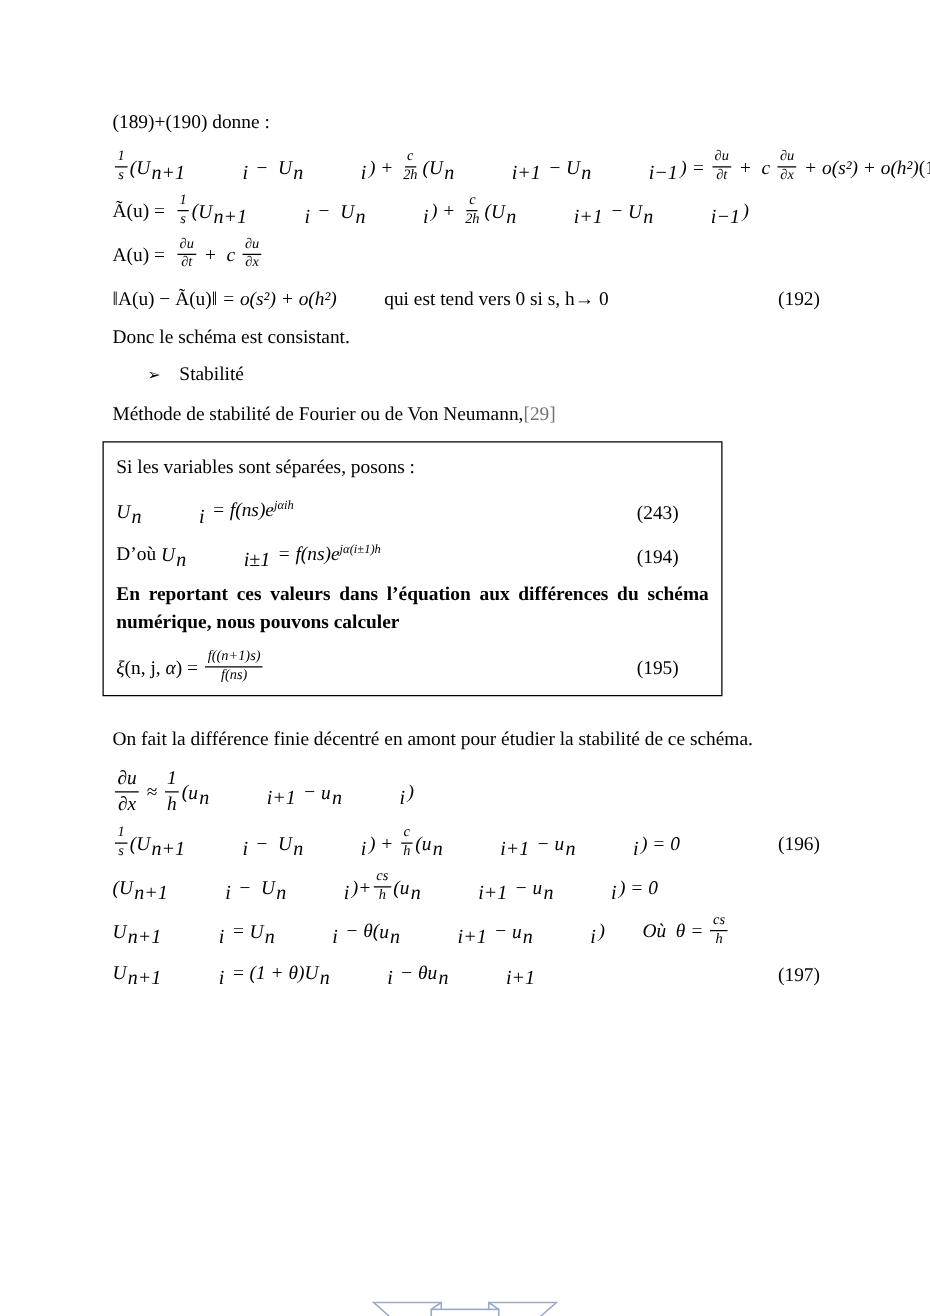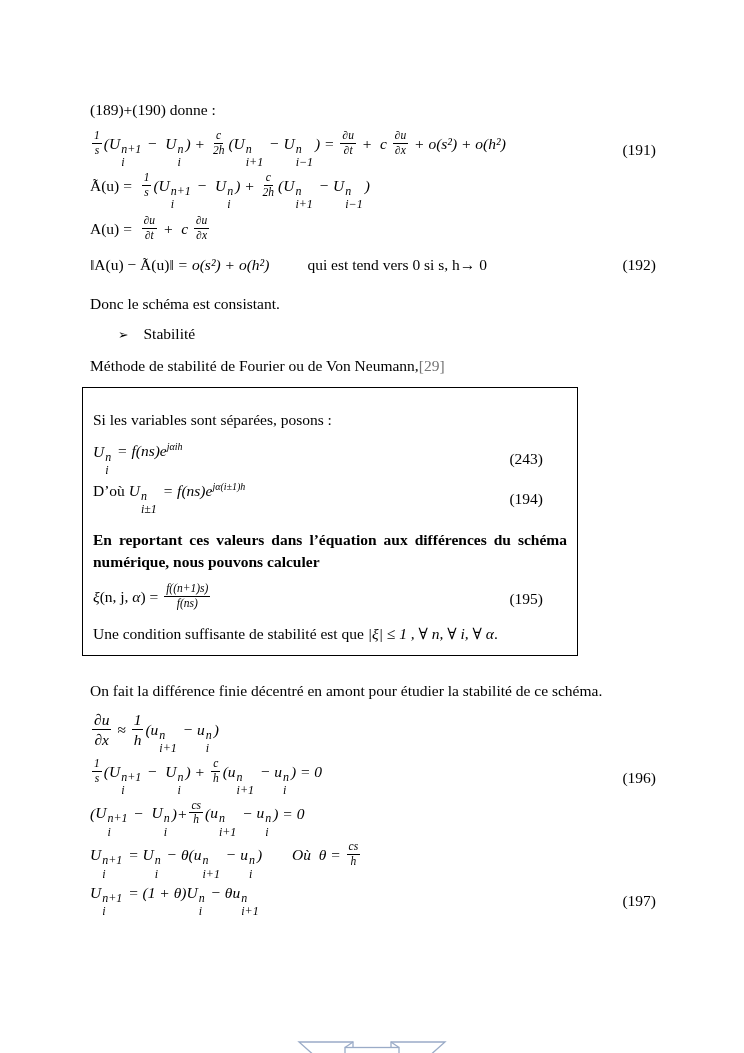--- a/index.html
+++ b/index.html
@@ -2,43 +2,43 @@
 <html><head>
 <meta charset="utf-8">
 <style>
   html,body{margin:0;padding:0;background:#ffffff;}
   body{
     width:744px;height:1053px;position:relative;overflow:hidden;
     font-family:"Liberation Serif","DejaVu Serif",serif;
     font-size:15.5px;color:#000;
   }
   .content{position:absolute;left:90px;top:87px;width:566px;}
-  .para{margin:12px 0 10px 0;line-height:1.42;}
+  .para{margin:0 0 10px 0;line-height:1.42;}
   .para.just{text-align:justify;font-weight:bold;}
   .bullet{display:flex;align-items:baseline;margin:4px 0 12px 28px;}
   .bmark{font-family:"DejaVu Sans",sans-serif;font-size:12.5px;margin-right:15px;}
   .u{}
   .b{font-weight:normal;}
   a.run{text-decoration:none;cursor:pointer;}
 
   .mrow{display:flex;align-items:center;margin:0 0 3px 0;min-height:32px;}
   .mrow.big{min-height:44px;}
   .mexpr{white-space:pre;}
   .mexpr .rm{font-style:normal;}
   .mexpr .mi{font-style:italic;}
   .frac{display:inline-flex;flex-direction:column;align-items:center;
         font-style:italic;font-size:11.5px;line-height:1.2;
         vertical-align:middle;margin:0 2px;transform:translateY(-2px);}
   .frac .fnum{border-bottom:1px solid #000;padding:0 2px;text-align:center;}
   .frac .fden{padding:0 2px;text-align:center;}
   .big .frac{font-size:15.5px;line-height:1.25;}
   .ssg .base{font-style:italic;}
-  .ssg .stk{display:inline-flex;flex-direction:column;align-items:flex-start;
-        font-size:12px;font-style:italic;line-height:1.12;
-        vertical-align:-4px;margin:0 2px 0 1px;}
+  .ssg .stk{display:inline-flex;flex-direction:row;align-items:flex-start;
+        font-size:16px;font-style:italic;line-height:1.12;
+        vertical-align:-4px;margin:0 2px 0 1px;gap:46px;}
   .msup{font-size:10px;font-style:italic;}
   .eqnum{margin-left:auto;font-style:normal;}
   .gap{display:inline-block;}
 
   .mathbox{border:1.5px solid #000;box-sizing:border-box;
         width:496px;margin:4px 0 24px -8px;padding:9px 10px 2px 10px;}
   .mathbox .mrow{padding-right:24px;}
   .mathbox .para{margin-bottom:10px;}
 
   .footer{position:absolute;left:297px;top:1038px;width:150px;height:44px;}
@@ -77,23 +77,20 @@
         </div>
         <div class="mrow">
           <span class="mexpr"><span class="rm">D’où </span><span class="ssg"><span class="base">U</span><span class="stk"><span class="ssup">n</span><span class="ssub">i±1</span></span></span><span class="mi"> = f(ns)e</span><sup class="msup">jα(i±1)h</sup></span>
           <span class="eqnum">(194)</span>
         </div>
         <div class="para just"><span class="run">En reportant ces valeurs dans l’équation aux différences du schéma numérique, nous pouvons calculer</span></div>
         <div class="mrow">
           <span class="mexpr"><span class="mi">ξ</span><span class="rm">(n, j, </span><span class="mi">α</span><span class="rm">) = </span><span class="frac"><span class="fnum">f((n+1)s)</span><span class="fden">f(ns)</span></span></span>
           <span class="eqnum">(195)</span>
         </div>
-        <div class="mrow">
-          <span class="mexpr"><span class="rm">Une condition suffisante de stabilité est que </span><span class="mi">|ξ| ≤ 1 , ∀ n, ∀ i, ∀ α</span><span class="rm">.</span></span>
-        </div>
       </div>
       <div class="para"><span class="run">On fait la différence finie décentré en amont pour étudier la stabilité de ce schéma.</span></div>
       <div class="mrow big">
         <span class="mexpr"><span class="frac"><span class="fnum">∂u</span><span class="fden">∂x</span></span><span class="mi"> ≈ </span><span class="frac"><span class="fnum">1</span><span class="fden">h</span></span><span class="mi">(</span><span class="ssg"><span class="base">u</span><span class="stk"><span class="ssup">n</span><span class="ssub">i+1</span></span></span><span class="mi"> − </span><span class="ssg"><span class="base">u</span><span class="stk"><span class="ssup">n</span><span class="ssub">i</span></span></span><span class="mi">)</span></span>
       </div>
       <div class="mrow">
         <span class="mexpr"><span class="frac"><span class="fnum">1</span><span class="fden">s</span></span><span class="mi">(</span><span class="ssg"><span class="base">U</span><span class="stk"><span class="ssup">n+1</span><span class="ssub">i</span></span></span><span class="mi"> −  </span><span class="ssg"><span class="base">U</span><span class="stk"><span class="ssup">n</span><span class="ssub">i</span></span></span><span class="mi">) + </span><span class="frac"><span class="fnum">c</span><span class="fden">h</span></span><span class="mi">(</span><span class="ssg"><span class="base">u</span><span class="stk"><span class="ssup">n</span><span class="ssub">i+1</span></span></span><span class="mi"> − </span><span class="ssg"><span class="base">u</span><span class="stk"><span class="ssup">n</span><span class="ssub">i</span></span></span><span class="mi">) = 0</span></span>
         <span class="eqnum">(196)</span>
       </div>
       <div class="mrow">

